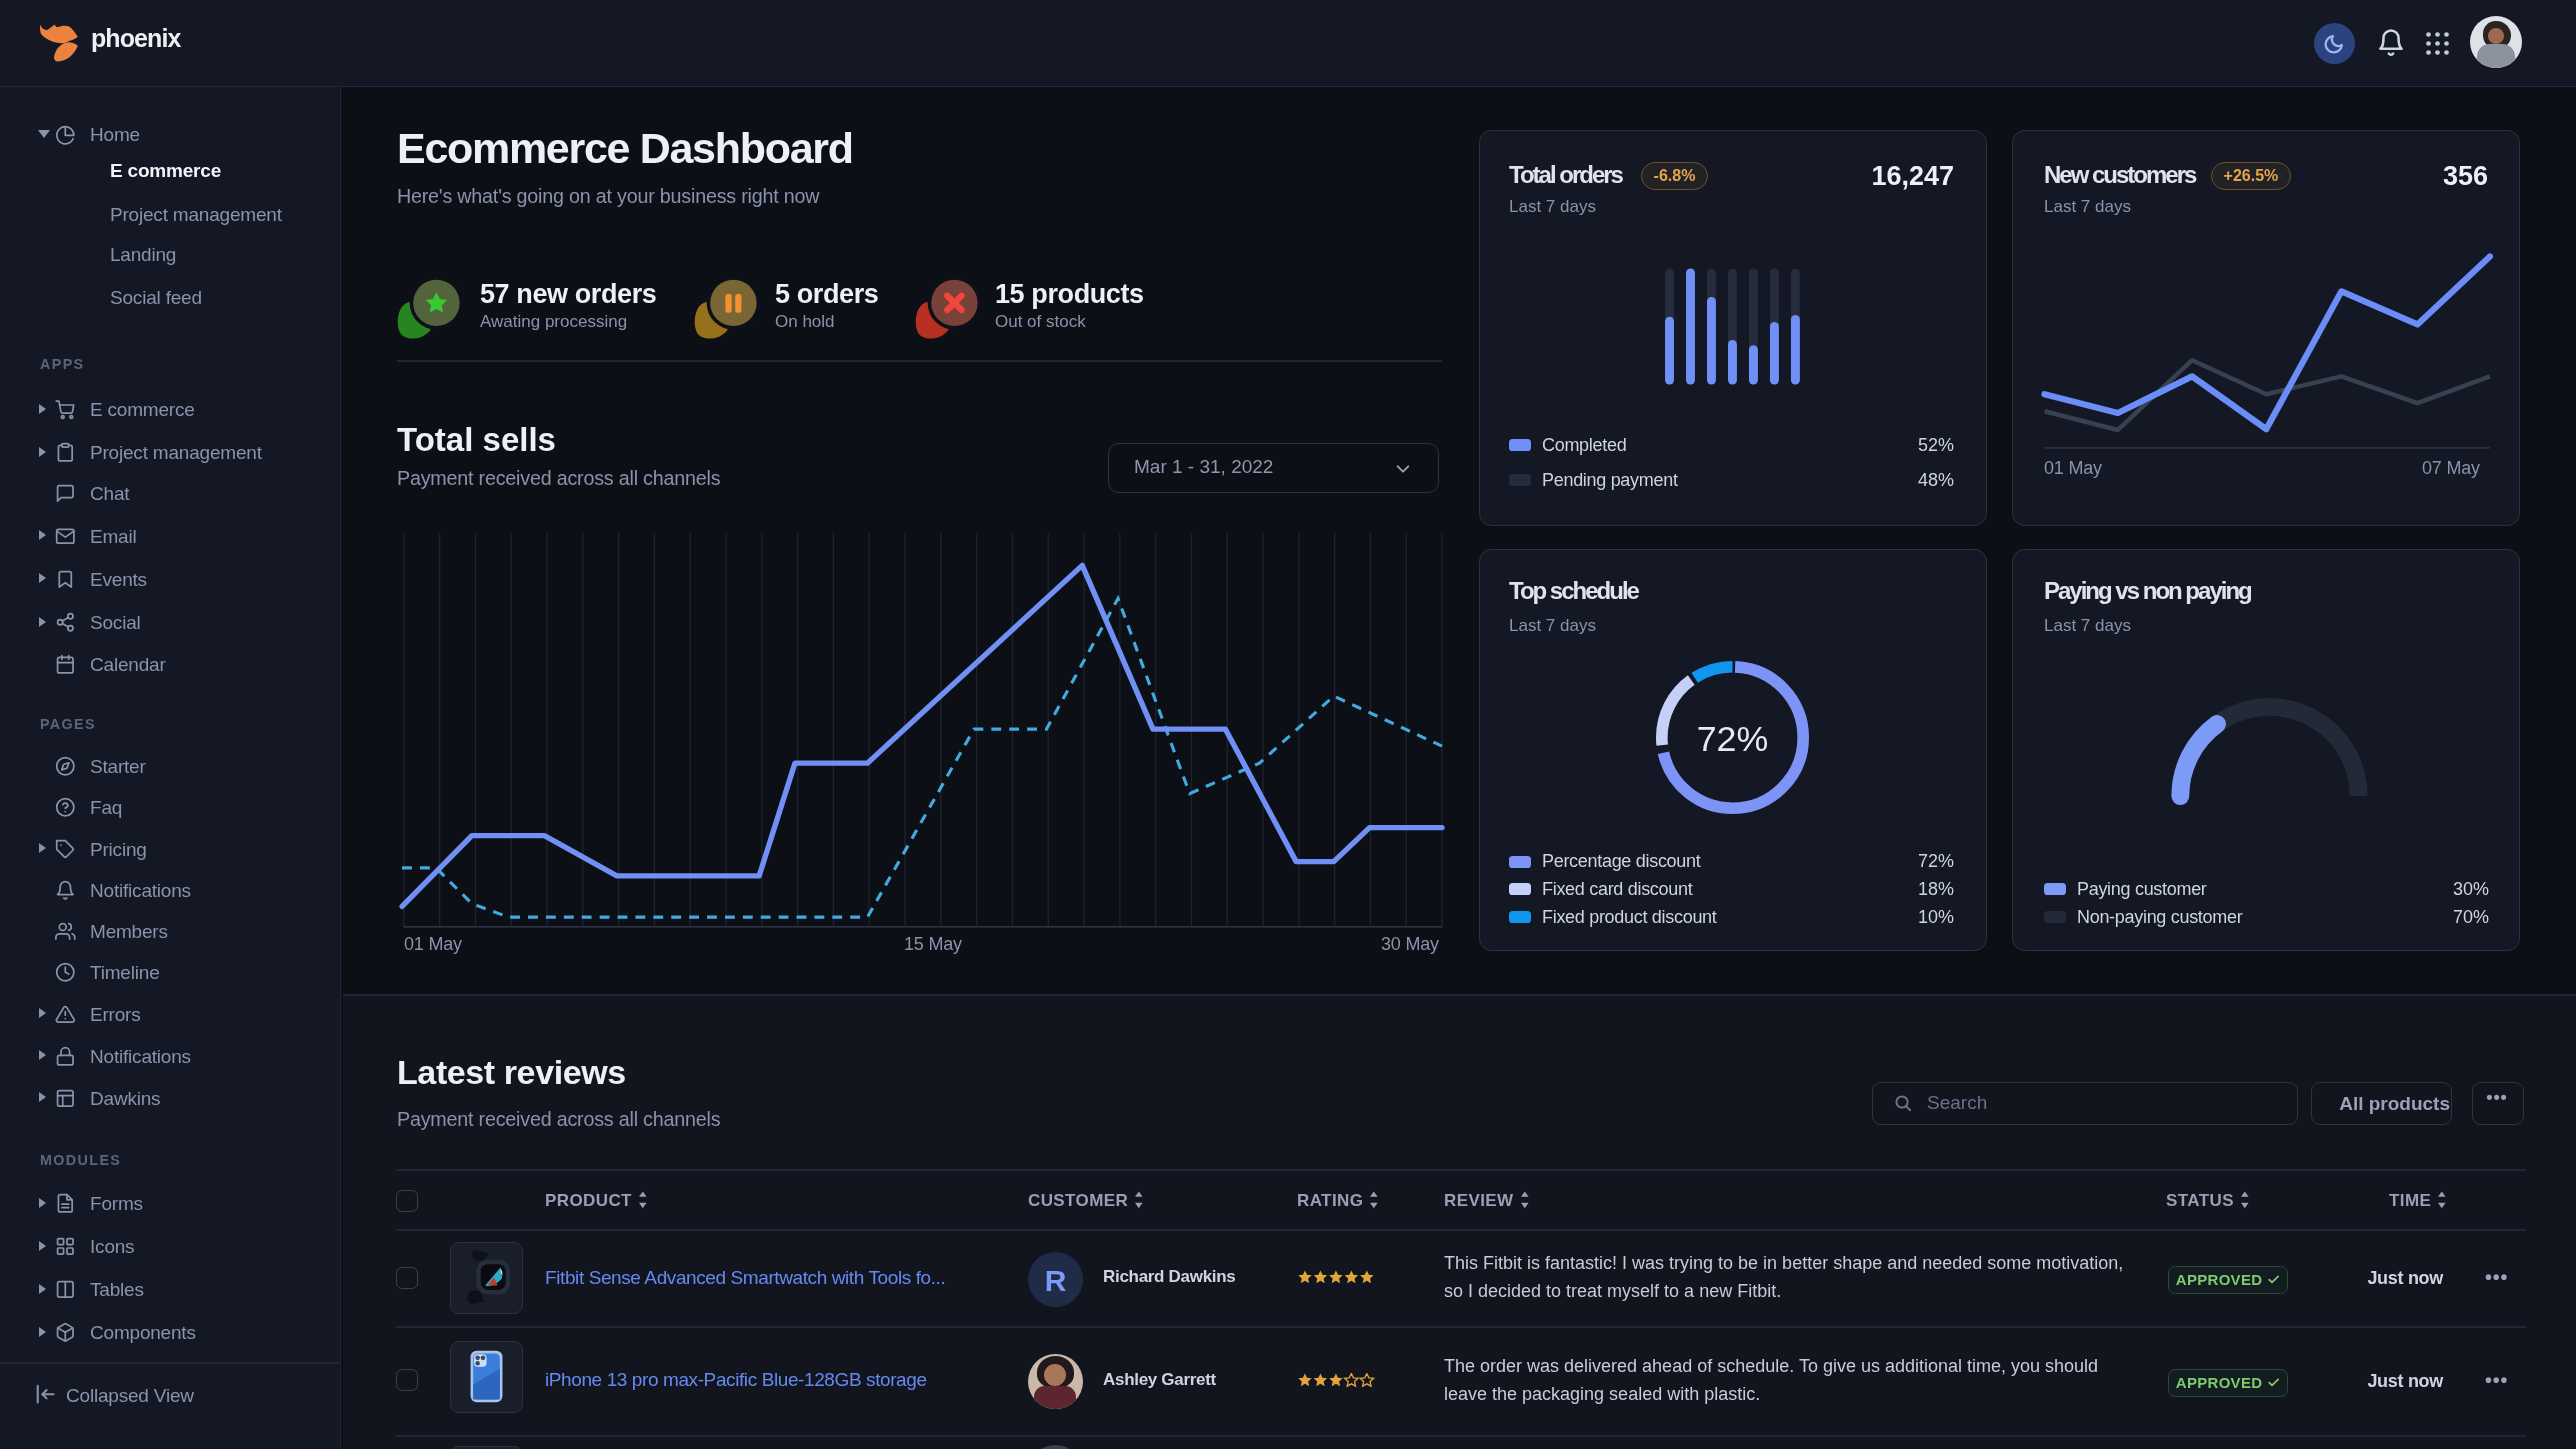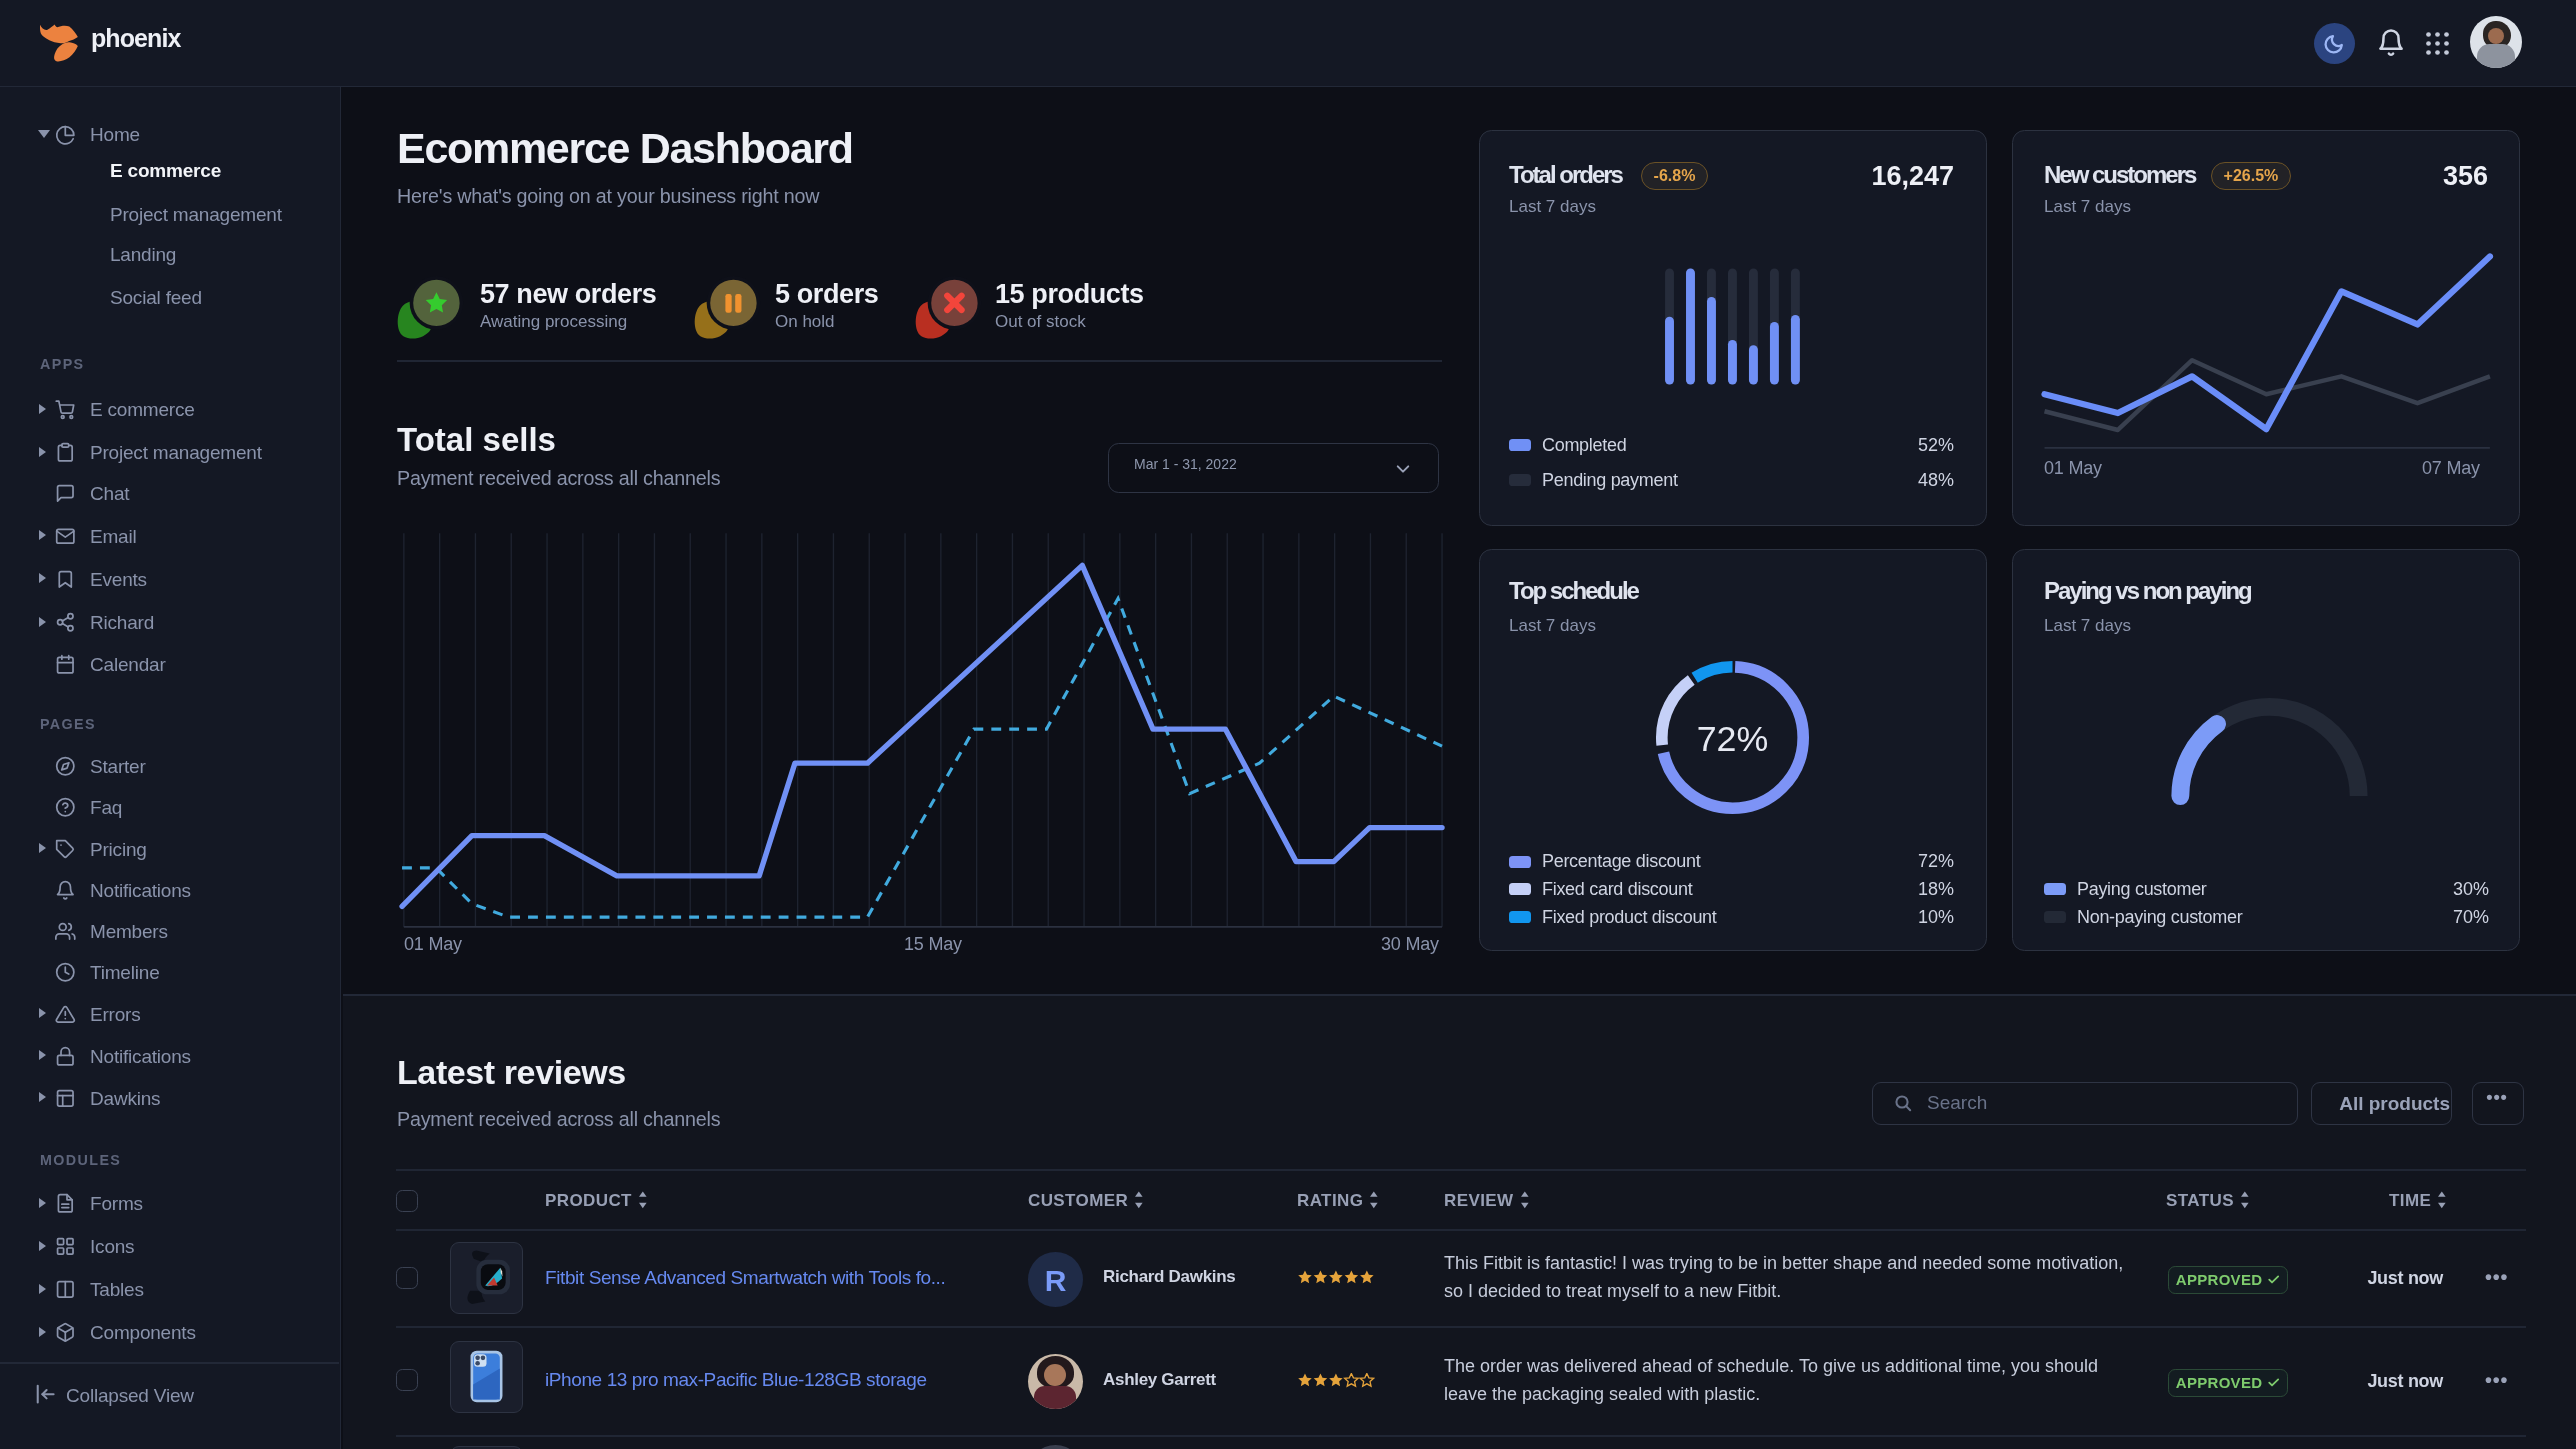--- a/index.html
+++ b/index.html
@@ -132,21 +132,21 @@
       </svg></div>
   <div class="sitem lab" style="top:482px">Events</div>
   <div class="caret" style="top:530px"></div>
   <div class="sic" style="top:525px"><svg viewBox="0 0 24 24">
         <circle cx="18" cy="5" r="3"></circle>
         <circle cx="6" cy="12" r="3"></circle>
         <circle cx="18" cy="19" r="3"></circle>
         <line x1="8.6" y1="13.5" x2="15.4" y2="17.5"></line>
         <line x1="15.4" y1="6.5" x2="8.6" y2="10.5"></line>
       </svg></div>
-  <div class="sitem lab" style="top:525px">Richard</div>
+  <div class="sitem lab" style="top:525px">Social</div>
   <div class="sic" style="top:567px"><svg viewBox="0 0 24 24">
         <rect x="3" y="4" width="18" height="18" rx="2"></rect>
         <line x1="16" y1="2" x2="16" y2="6"></line>
         <line x1="8" y1="2" x2="8" y2="6"></line>
         <line x1="3" y1="10" x2="21" y2="10"></line>
       </svg></div>
   <div class="sitem lab" style="top:567px">Calendar</div>
 
   <div class="sect" style="top:629px">PAGES</div>
   <div class="sic" style="top:669px"><svg viewBox="0 0 24 24">
@@ -273,21 +273,21 @@
   <path d="M44 24 l16 16 M60 24 l-16 16" stroke="#f2453b" stroke-width="7" stroke-linecap="round"></path>
 </svg>
 <div class="statbig" style="left:995px;top:279px">15 products</div>
 <div class="statsub" style="left:995px;top:312px">Out of stock</div>
 
 <div class="hline" style="left:397px;top:360px;width:1045px"></div>
 
 <h2 class="sec" style="left:397px;top:421px">Total sells</h2>
 <div class="htext" style="left:397px;top:467px">Payment received across all channels</div>
 <div class="btn" style="left:1108px;top:443px;width:331px;height:50px;border-radius:10.7px">
-  <span class="abs" style="left:25px;top:11.6px;font-size:14px;color:#8e97ad">Mar 1 - 31, 2022</span>
+  <span class="abs" style="left:25px;top:11.6px;font-size:19px;color:#8e97ad">Mar 1 - 31, 2022</span>
   <svg class="abs" style="left:285px;top:16px" width="18" height="18" viewBox="0 0 24 24" fill="none" stroke="#9aa2b8" stroke-width="2.6" stroke-linecap="round" stroke-linejoin="round">
       <path d="M5 8.5 l7 7 7-7"></path>
     </svg>
 </div>
 
 <svg class="abs" style="left:394px;top:515px" width="1074" height="448" viewBox="0 0 1200 500">
   <g stroke="#1e2330" stroke-width="1.5">
     <line x1="11" y1="20" x2="11" y2="460"></line>
       <line x1="51" y1="20" x2="51" y2="460"></line>
       <line x1="91" y1="20" x2="91" y2="460"></line>

